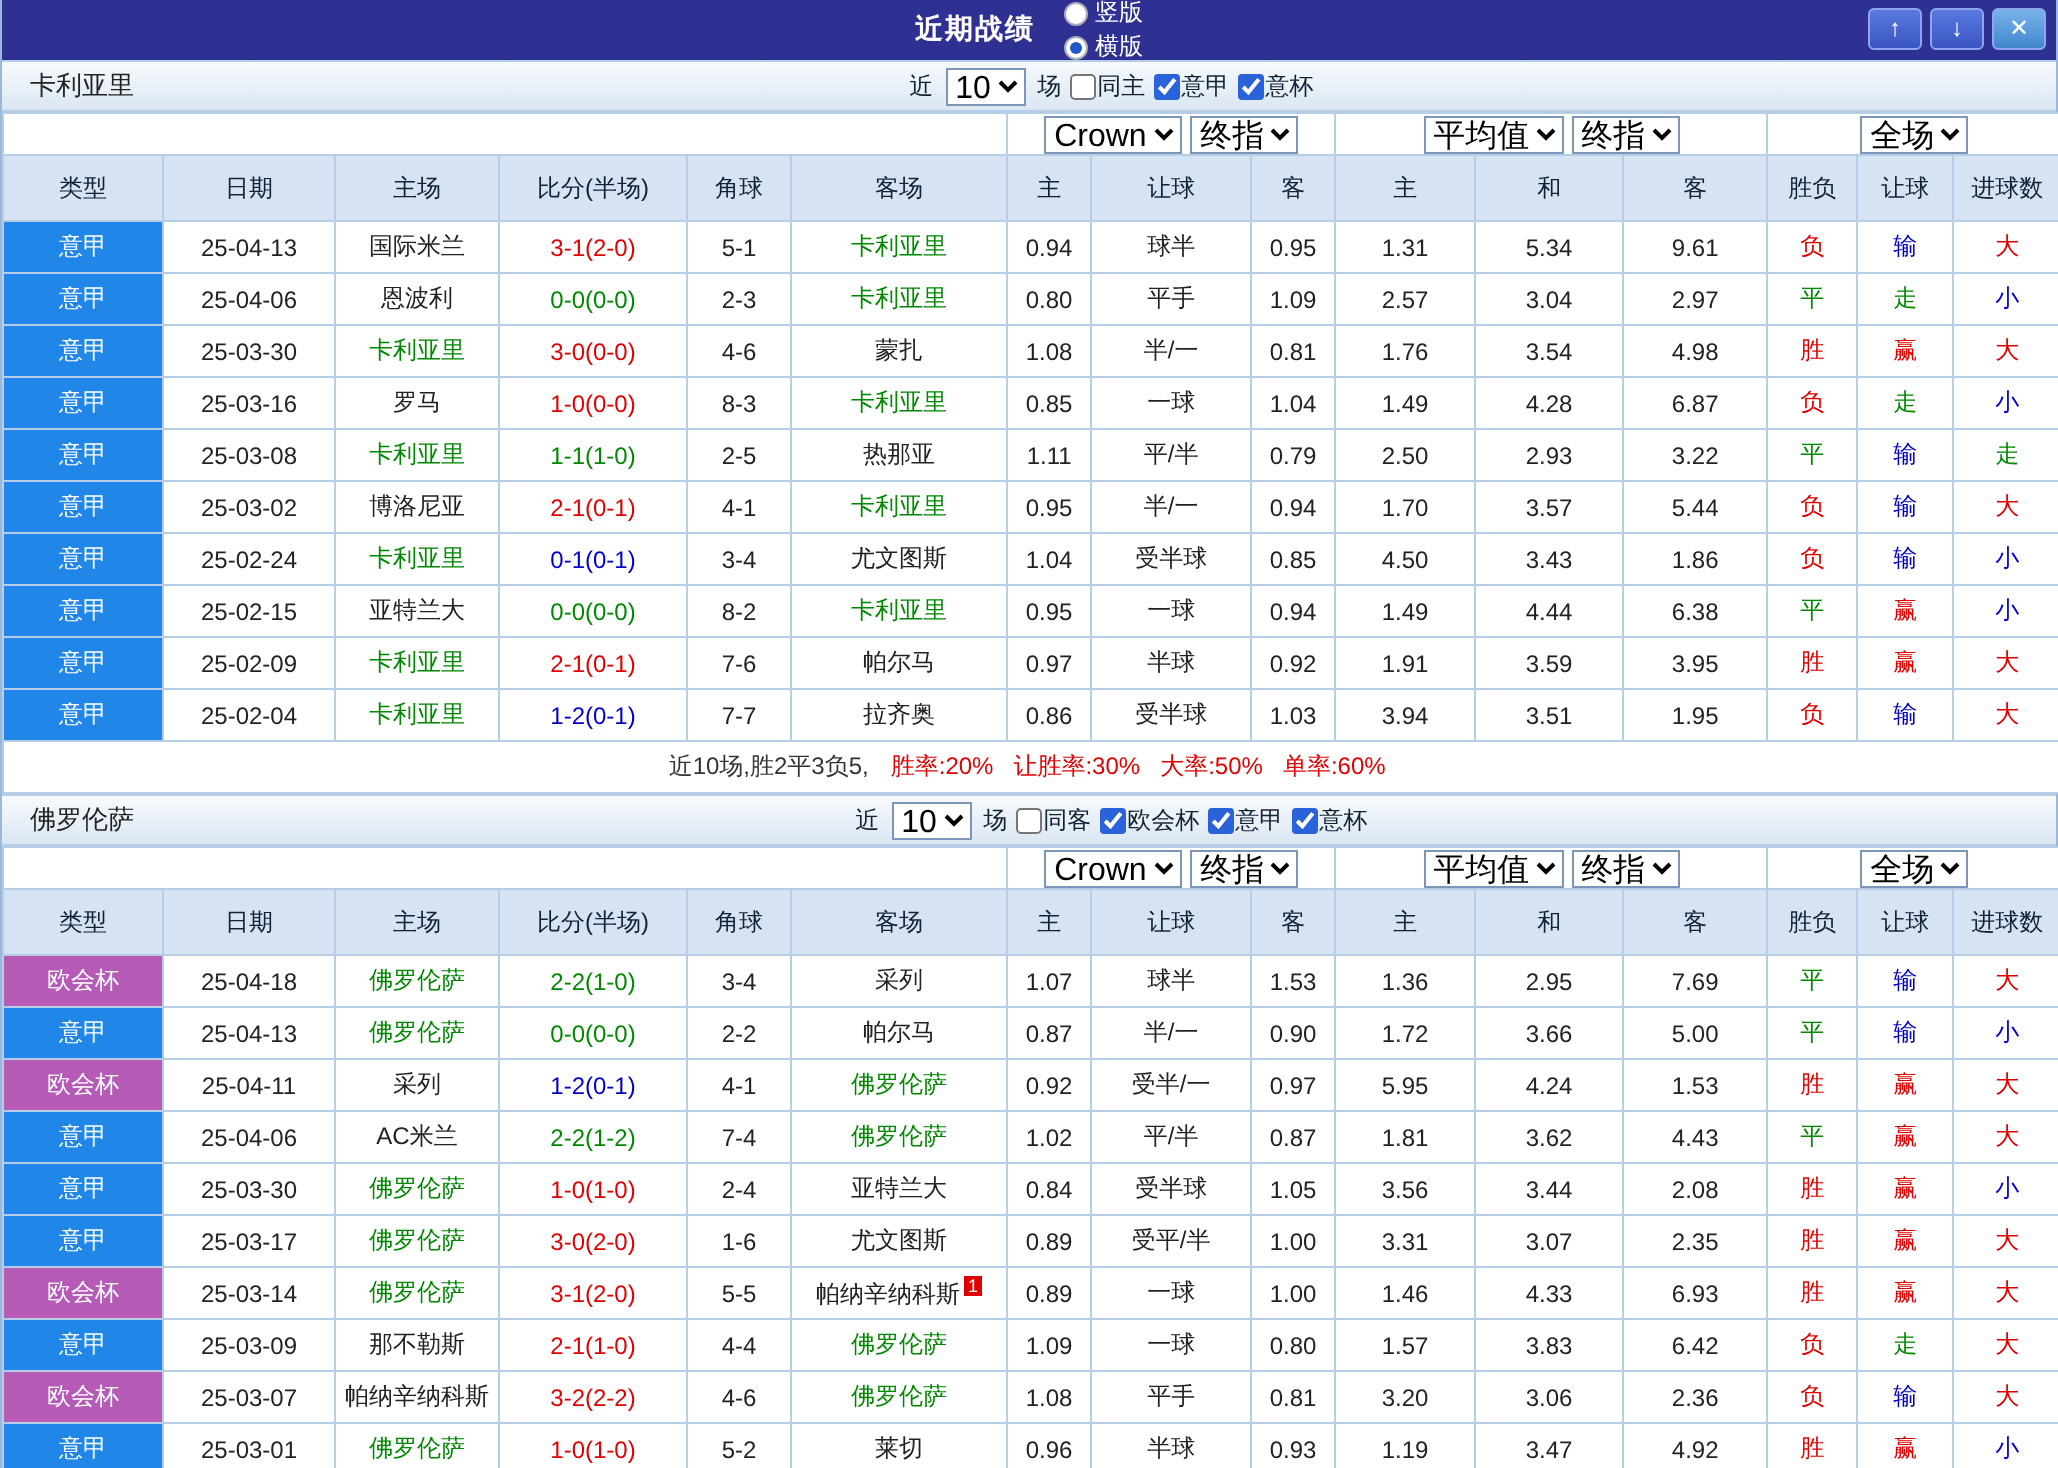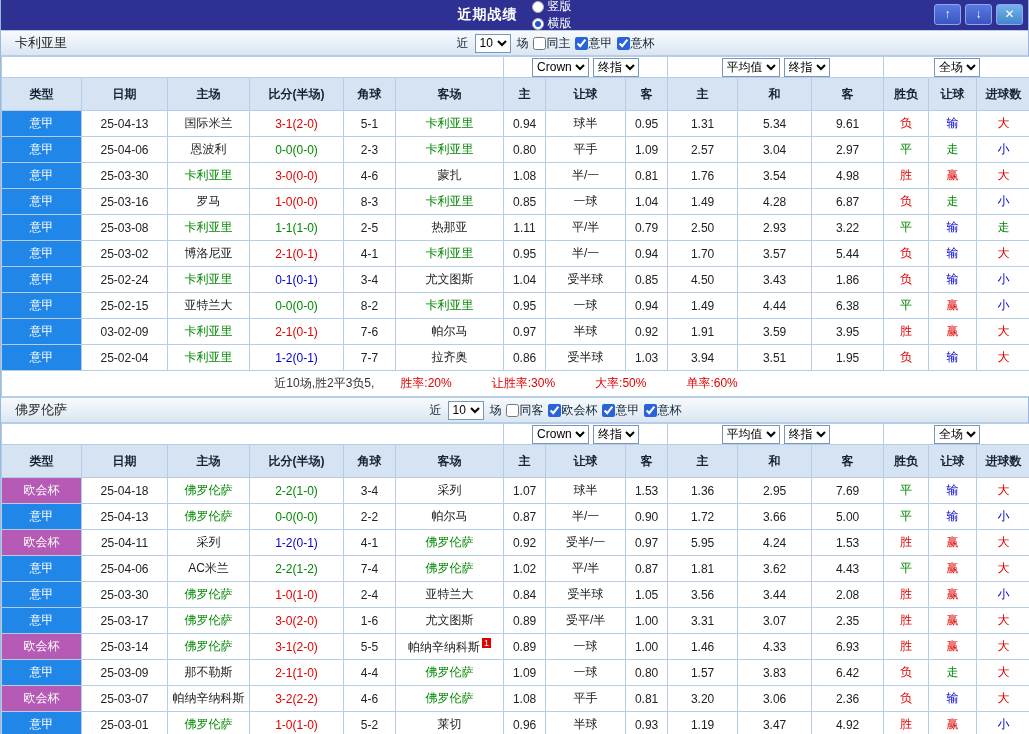--- a/index.html
+++ b/index.html
@@ -12,33 +12,33 @@
 .rdot{width:12px;height:12px;border-radius:50%;background:#fff;border:1px solid #aab;position:relative;display:inline-block}
 .rdot.on::after{content:"";position:absolute;left:2px;top:2px;width:6px;height:6px;border-radius:50%;background:#1f56cc}
 .tb-buttons{position:absolute;right:5px;top:4px;display:flex;gap:4px}
 .tbbtn{width:27px;height:21px;border:1px solid #8fa6ee;border-radius:3px;background:linear-gradient(#5a79e0,#3a55c2);color:#fff;font-size:12px;line-height:19px;text-align:center;cursor:pointer;padding:0}
 .tbbtn.close{background:linear-gradient(#76b3ea,#4187cd)}
 .section-header{height:26px;background:linear-gradient(#f7fafd,#dbe6f2);border-top:1px solid #b6cde8;border-bottom:1px solid #b6cde8;position:relative;display:flex;align-items:center}
 .team-name{margin-left:14px;font-size:13px;color:#222}
 .controls{position:absolute;left:54%;transform:translateX(-50%);display:flex;align-items:center;gap:4px;font-size:12px;white-space:nowrap;color:#123}
 .controls label{display:flex;align-items:center;gap:1px;cursor:pointer}
 .controls input[type=checkbox]{width:13px;height:13px;accent-color:#2a62d9}
-select{font-family:inherit;font-size:12px;height:19px;border:1px solid #7b96b8;background:#fff;margin:0 2px}
+select{font-family:inherit;font-size:16px;height:19px;border:1px solid #7b96b8;background:#fff;margin:0 2px}
 table.grid{width:100%;border-collapse:collapse;table-layout:fixed}
 .grid th,.grid td{border:1px solid #b6cde8;text-align:center;white-space:nowrap;overflow:hidden;font-size:12px}
 .dd-row td{height:21px;background:#fff}
-.hdr-row th{height:33px;background:var(--hdr,#d6e3f2);font-weight:bold;color:#123}
+.hdr-row th{height:33px;background:var(--hdr,#d6e3f2);font-weight:normal;color:#123}
 tbody td{height:26px;background:#fff}
 td.league{color:#fff}
 .c-red{color:var(--red,#e00000)}
 .c-green{color:var(--green,#008800)}
 .c-blue{color:var(--blue,#0000cc)}
 td.summary{height:26px;background:#fff}
 .sum-prefix{color:#333;margin-right:6px}
-.sum-stat{color:var(--red,#e00000);margin:0 20px}
+.sum-stat{color:var(--red,#e00000);margin:0 5px}
 sup.note{display:inline-block;background:var(--red,#e00000);color:#fff;font-size:9px;line-height:10px;padding:0 2px;margin-left:2px;vertical-align:super}
 </style>
 </head>
 <body>
 
 <div class="app">
 
   <div class="titlebar">
     <div class="tb-center">
       <span class="tb-title">近期战绩</span>
@@ -256,21 +256,21 @@
             <td>0.94</td>
             <td>1.49</td>
             <td>4.44</td>
             <td>6.38</td>
             <td class="c-green">平</td>
             <td class="c-red">赢</td>
             <td class="c-blue">小</td>
           </tr>
           <tr>
             <td class="league" style="background: rgb(32, 134, 232);">意甲</td>
-            <td>03-02-09</td>
+            <td>25-02-09</td>
             <td class="c-green">卡利亚里</td>
             <td class="c-red">2-1(0-1)</td>
             <td>7-6</td>
             <td>帕尔马</td>
             <td>0.97</td>
             <td>半球</td>
             <td>0.92</td>
             <td>1.91</td>
             <td>3.59</td>
             <td>3.95</td>

